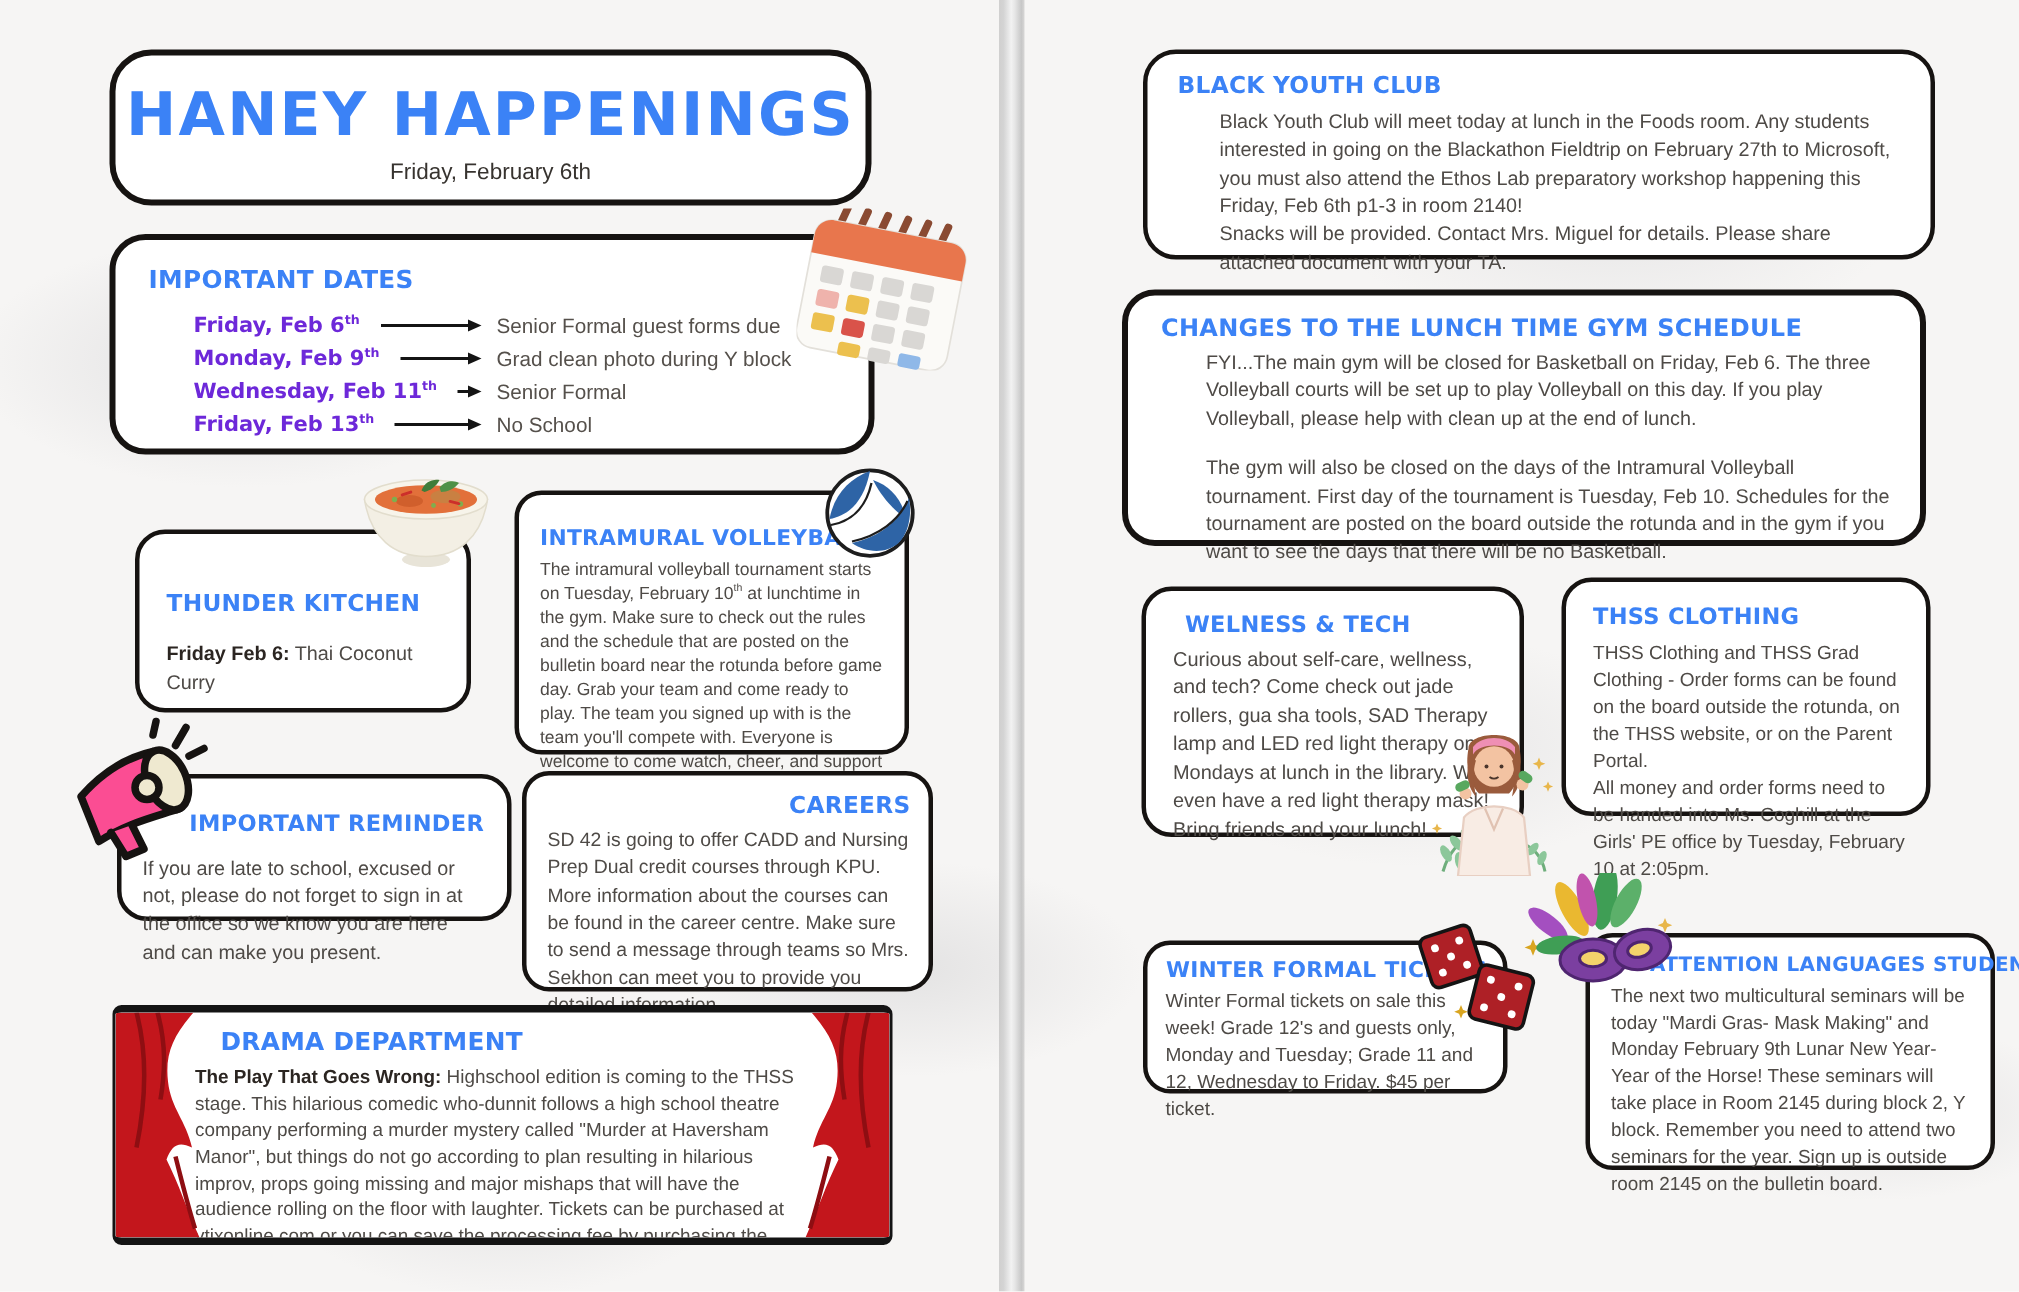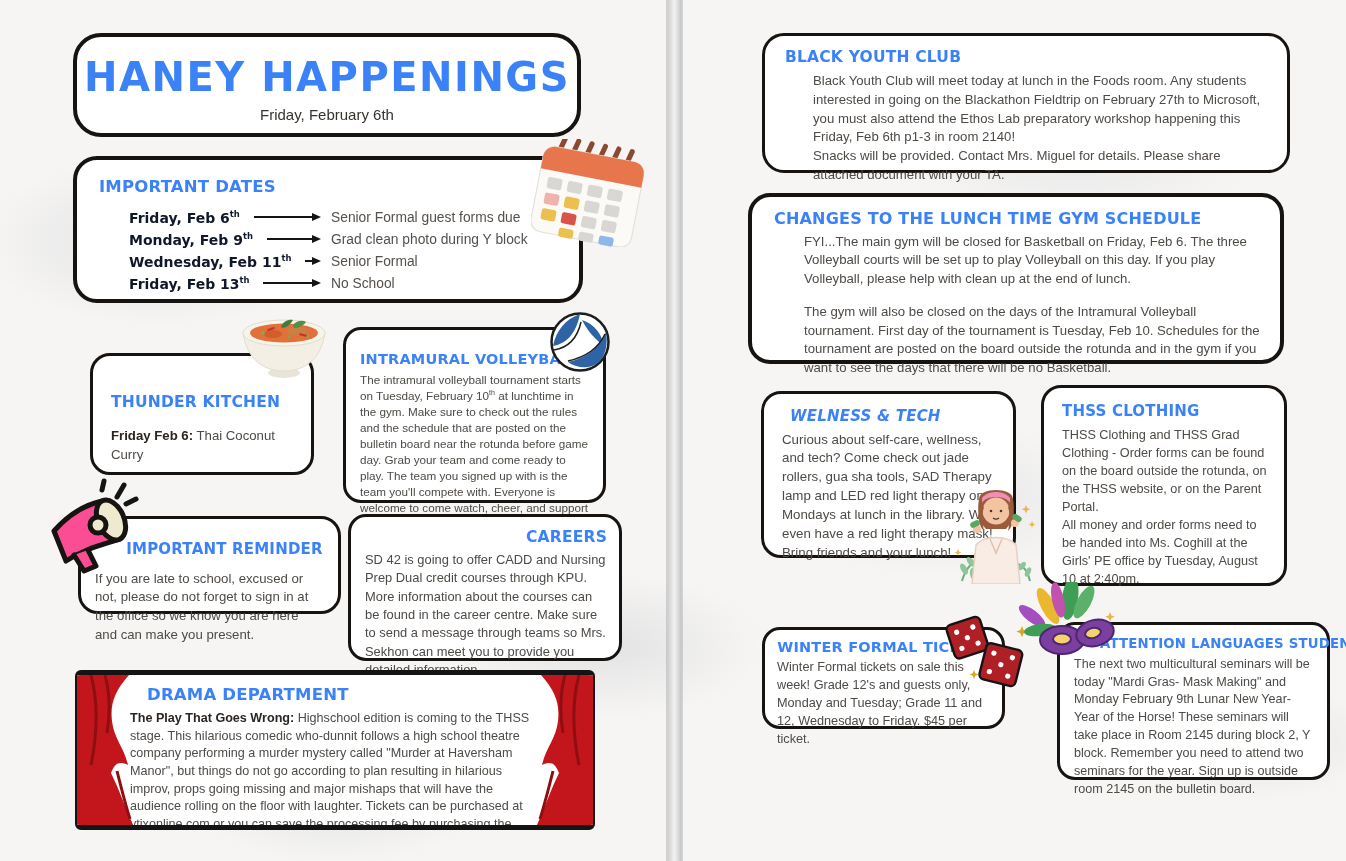--- a/index.html
+++ b/index.html
@@ -38,21 +38,21 @@
 
   
   .title-card{left:73px;top:33px;width:508px;height:104px;border-radius:28px;border-width:4px;text-align:center;padding-top:18px;}
   .title-card .t1{font-size:40px;letter-spacing:1.5px;white-space:nowrap;}
   .title-card .t2{font-size:15px;color:#37332f;margin-top:7px;}
 
   .dates-card{left:73px;top:156px;width:510px;height:147px;border-radius:24px;border-width:4px;padding:18px 16px 0 22px;}
   .dates-card .hd{font-size:16.5px;}
   .dates-list{margin:10px 0 0 30px;}
   .d-row{display:flex;align-items:center;height:22px;}
-  .d-date{flex:0 0 auto;font-family:"DejaVu Sans",sans-serif;font-weight:800;font-size:14px;color:#0f172a;}
+  .d-date{flex:0 0 auto;font-family:"DejaVu Sans",sans-serif;font-weight:800;font-size:14px;color:#6d28d9;}
   .d-arrow{flex:1;display:flex;align-items:center;margin:0 10px 0 14px;}
   .d-arrow .shaft{flex:1;height:2px;background:#141414;}
   .d-arrow .head{width:0;height:0;border-left:9px solid #141414;border-top:4.5px solid transparent;border-bottom:4.5px solid transparent;}
   .d-event{flex:0 0 232px;font-size:13.8px;color:#55504b;}
 
   .thunder-card{left:90px;top:353px;width:224px;height:122px;padding:38px 16px 0 18px;}
   .thunder-card .hd{font-size:15.5px;}
   .thunder-card .bd{font-size:13.2px;margin-top:16px;}
 
   .volley-card{left:343px;top:327px;width:263px;height:176px;padding:22px 12px 0 14px;border-radius:18px;}
@@ -75,24 +75,24 @@
   .byc-card{left:762px;top:33px;width:528px;height:140px;padding:13px 16px 0 20px;border-radius:22px;}
   .byc-card .hd{font-size:15.5px;}
   .byc-card .bd{font-size:13.2px;margin:6px 4px 0 28px;}
 
   .gym-card{left:748px;top:193px;width:536px;height:171px;padding:13px 18px 0 22px;border-radius:22px;border-width:4px;}
   .gym-card .hd{font-size:16px;}
   .gym-card .bd{font-size:13.2px;margin:5px 0 0 30px;}
   .gym-card .bd + .bd{margin-top:14px;}
 
   .wellness-card{left:761px;top:391px;width:255px;height:167px;padding:14px 12px 0 18px;}
-  .wellness-card .hd{font-size:15px;padding-left:8px;font-style:italic;}
+  .wellness-card .hd{font-size:15px;padding-left:8px;}
   .wellness-card .bd{font-size:13.3px;margin-top:6px;}
 
-  .clothing-card{left:1041px;top:385px;width:246px;height:201px;padding:15px 12px 0 18px;}
+  .clothing-card{left:1041px;top:385px;width:246px;height:159px;padding:15px 12px 0 18px;}
   .clothing-card .hd{font-size:15px;}
   .clothing-card .bd{font-size:12.7px;margin-top:6px;}
 
   .winter-card{left:762px;top:627px;width:243px;height:102px;padding:10px 10px 0 12px;border-radius:18px;}
   .winter-card .hd{font-size:14.5px;text-align:center;white-space:nowrap;}
   .winter-card .bd{font-size:12.7px;margin-top:2px;}
 
   .lang-card{left:1057px;top:622px;width:273px;height:158px;padding:12px 12px 0 14px;border-radius:18px;}
   .lang-card .hd{font-size:13.3px;white-space:nowrap;padding-left:26px;}
   .lang-card .bd{font-size:12.6px;margin-top:4px;}
@@ -205,21 +205,21 @@
     <p class="bd">The gym will also be closed on the days of the Intramural Volleyball tournament. First day of the tournament is Tuesday, Feb 10. Schedules for the tournament are posted on the board outside the rotunda and in the gym if you want to see the days that there will be no Basketball.</p>
   </div>
 
   <div class="card wellness-card">
     <div class="hd">WELNESS &amp; TECH</div>
     <p class="bd">Curious about self-care, wellness, and tech? Come check out jade rollers, gua sha tools, SAD Therapy lamp and LED red light therapy on Mondays at lunch in the library. We even have a red light therapy mask! Bring friends and your lunch!</p>
   </div>
 
   <div class="card clothing-card">
     <div class="hd">THSS CLOTHING</div>
-    <p class="bd"><span>THSS Clothing and THSS Grad Clothing - Order forms can be found on the board outside the rotunda, on the THSS website, or on the Parent Portal.</span><br><span>All money and order forms need to be handed into Ms. Coghill at the Girls' PE office by Tuesday, August 10 at 2:40pm.</span></p>
+    <p class="bd"><span>THSS Clothing and THSS Grad Clothing - Order forms can be found on the board outside the rotunda, on the THSS website, or on the Parent Portal.</span><br><span>All money and order forms need to be handed into Ms. Coghill at the Girls' PE office by Tuesday, February 10 at 2:05pm.</span></p>
   </div>
 
   <div class="card winter-card">
     <div class="hd">WINTER FORMAL TICKETS</div>
     <p class="bd">Winter Formal tickets on sale this week! Grade 12's and guests only, Monday and Tuesday; Grade 11 and 12, Wednesday to Friday. $45 per ticket.</p>
   </div>
 
   <div class="card lang-card">
     <div class="hd">ATTENTION LANGUAGES STUDENTS!</div>
     <p class="bd">The next two multicultural seminars will be today "Mardi Gras- Mask Making" and Monday February 9th Lunar New Year- Year of the Horse! These seminars will take place in Room 2145 during block 2, Y block. Remember you need to attend two seminars for the year. Sign up is outside room 2145 on the bulletin board.</p>

